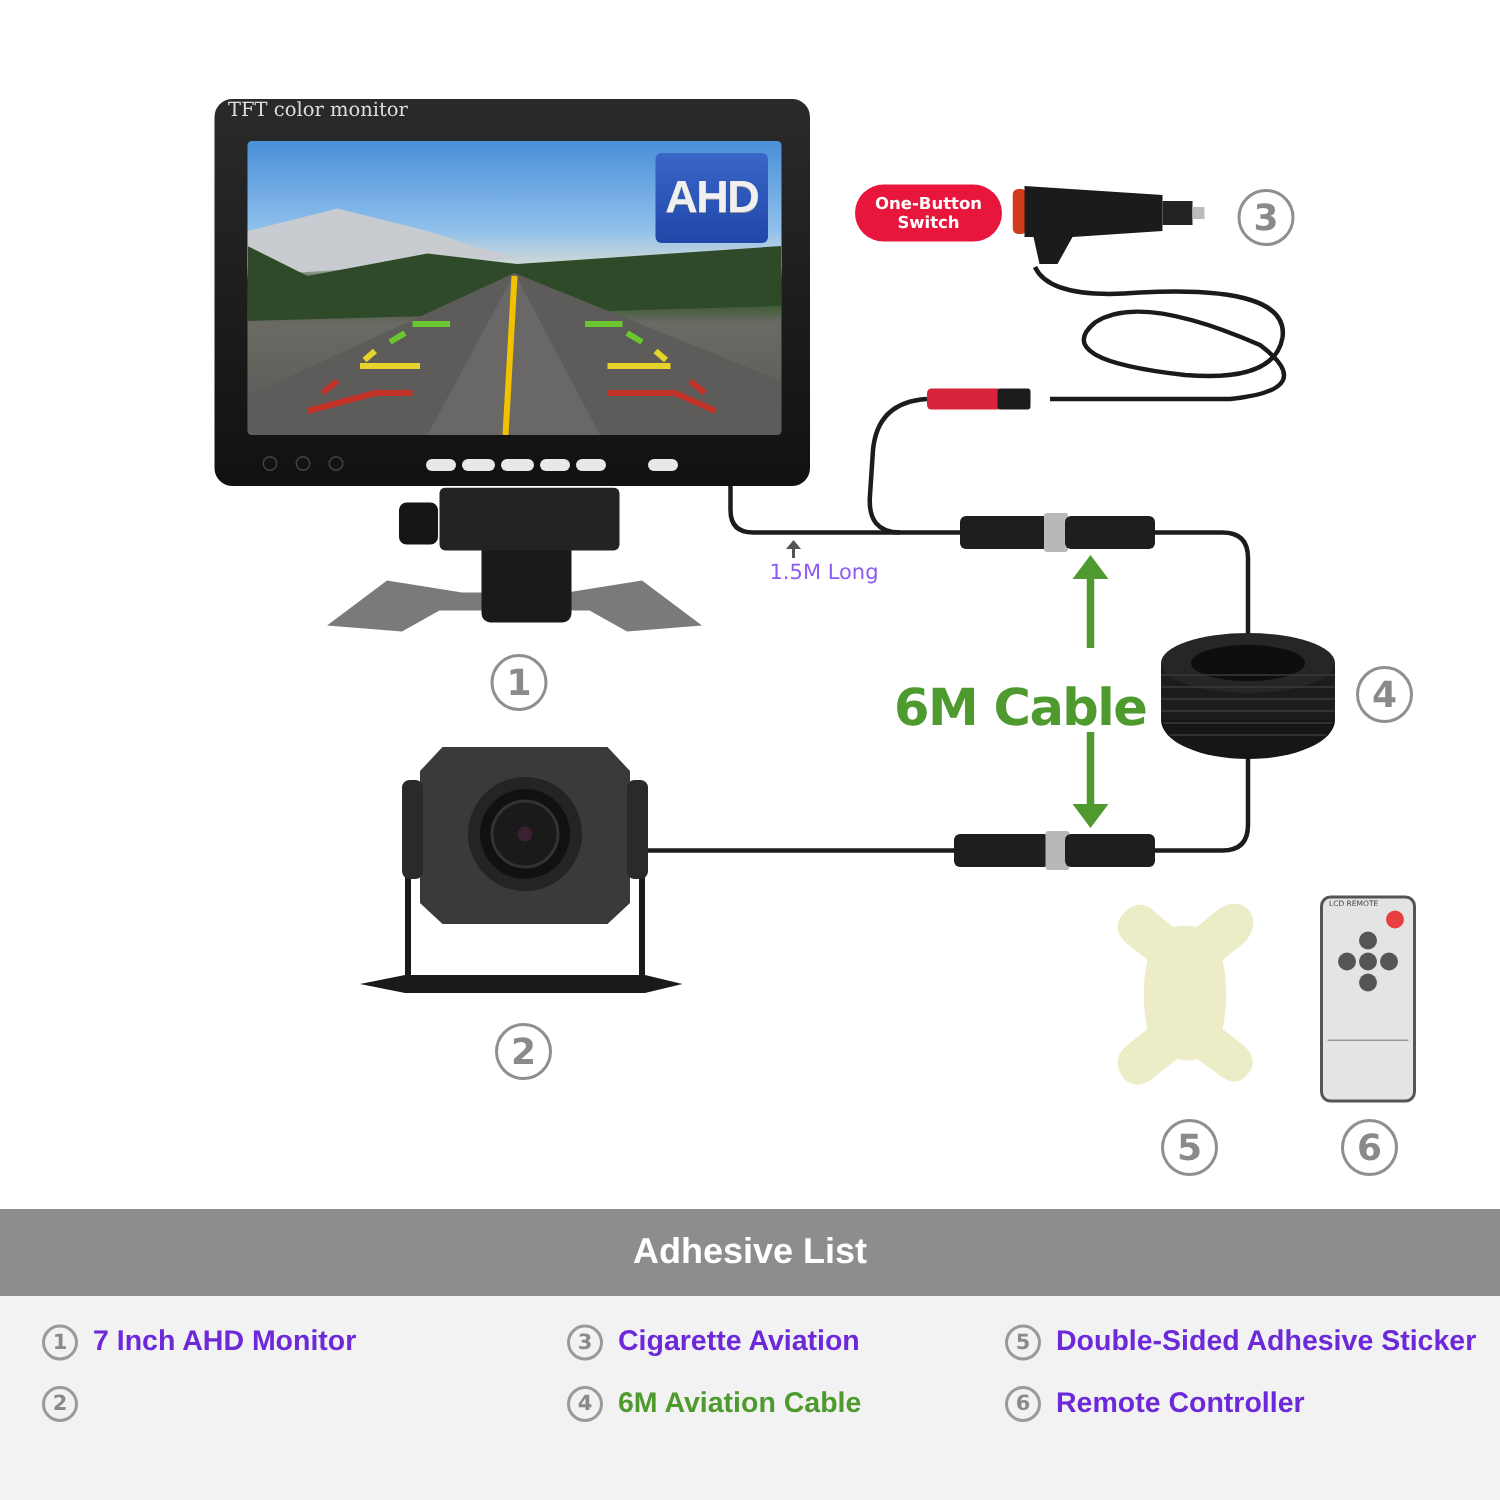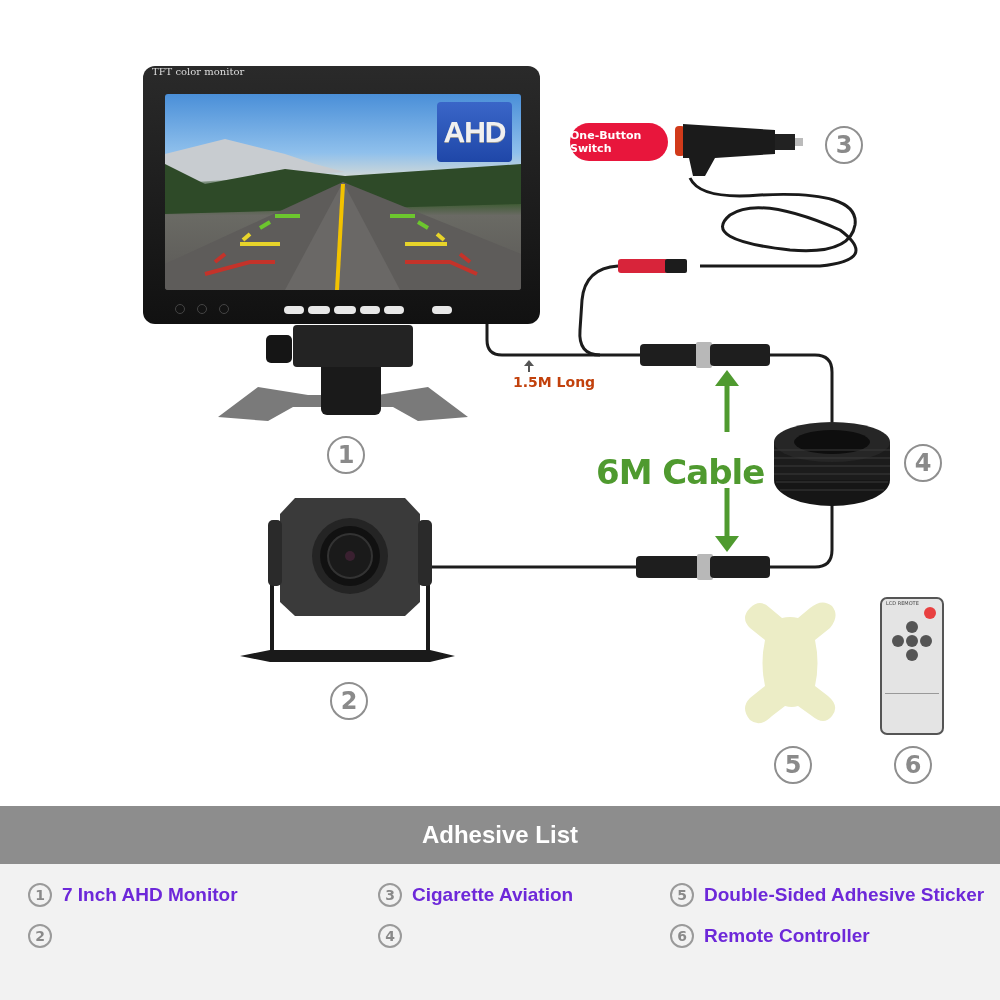--- a/index.html
+++ b/index.html
@@ -6,34 +6,34 @@
   html, body { width: 1000px; height: 1000px; background: #ffffff; overflow: hidden; }
   body { position: relative; font-family: "DejaVu Sans", "Liberation Sans", sans-serif; }
   .abs { position: absolute; }
   .num-circle {
     position: absolute; width: 38px; height: 38px; border: 2px solid #8f8f8f; border-radius: 50%;
     color: #8a8a8a; font-weight: bold; font-size: 24px; line-height: 34px; text-align: center;
     font-family: "DejaVu Sans", sans-serif; background: #fff;
   }
   
   .monitor { left: 143px; top: 66px; width: 397px; height: 258px; background: linear-gradient(#2a2a2a,#111); border-radius: 12px; }
-  .monitor-brand { left: 152px; top: 66px; font-family: "DejaVu Serif", serif; font-size: 10px; color: #ddd; }
+  .monitor-brand { left: 152px; top: 66px; font-family: "DejaVu Serif", serif; font-size: 13px; color: #ddd; }
   .screen { left: 165px; top: 94px; width: 356px; height: 196px; overflow: hidden; border-radius: 3px;
     background: linear-gradient(#4a8fd8 0%, #8fc0ec 30%, #cfd8d8 42%, #2f4a2a 48%, #3a5a2e 55%, #6a6a64 62%, #5a5856 100%); }
   .screen svg { position: absolute; left: 0; top: 0; }
   .ahd-badge { left: 437px; top: 102px; width: 75px; height: 60px; background: linear-gradient(#3a66c8,#1f47a8); border-radius: 4px;
     color: #f0f0f0; font-weight: bold; font-size: 30px; text-align: center; line-height: 60px; font-family: "Liberation Sans", sans-serif; letter-spacing: -1px;
     text-shadow: 0 1px 0 #999; }
   .mon-btn { position: absolute; height: 8px; background: #e8e8e8; border-radius: 4px; top: 306px; }
   .mon-dot { position: absolute; width: 10px; height: 10px; border-radius: 50%; border: 1px solid #444; top: 304px; }
   
   .pill-red { left: 570px; top: 123px; width: 98px; height: 38px; background: #e8163c; border-radius: 19px; color: #fff;
-    font-weight: bold; font-size: 11px; text-align: left; line-height: 13px; padding-top: 6px; }
-  
-  .len-label { left: 513px; top: 374px; font-size: 14px; color: #c2410c; font-weight: bold; }
+    font-weight: bold; font-size: 11px; text-align: center; line-height: 13px; padding-top: 6px; }
+  
+  .len-label { left: 513px; top: 374px; font-size: 14px; color: #8b5cf6; font-weight: normal; }
   .cable-label { left: 596px; top: 440px; font-size: 34px; color: #4f9a2f; font-weight: bold; font-family: "DejaVu Sans", sans-serif; letter-spacing: -1px; margin-top: 12px; }
   
   .acc-header { left: 0; top: 806px; width: 1000px; height: 58px; background: #8d8d8d; color: #fff; font-weight: bold;
     font-size: 24px; text-align: center; line-height: 58px; font-family: "Liberation Sans", sans-serif; }
   .acc-body { left: 0; top: 864px; width: 1000px; height: 136px; background: #f2f2f2; }
   .acc-item { position: absolute; display: flex; align-items: flex-start; gap: 10px; }
   .acc-num { width: 24px; height: 24px; border: 2px solid #9a9a9a; border-radius: 50%; color: #8a8a8a; font-weight: bold;
     font-size: 14px; text-align: center; line-height: 20px; flex: none; margin-top: 1px; }
   .acc-text { font-size: 19px; color: #6d28d9; font-weight: bold; font-family: "Liberation Sans", sans-serif; line-height: 25px; width: 300px; }
   .acc-text.green { color: #4f9a2f; }
@@ -194,20 +194,21 @@
   </div>
   <div class="acc-item" style="left:28px;top:59px;">
     <span class="acc-num">2</span>
   </div>
   <div class="acc-item" style="left:378px;top:18px;">
     <span class="acc-num">3</span>
     <span class="acc-text">Cigarette Aviation</span>
   </div>
   <div class="acc-item" style="left:378px;top:59px;">
     <span class="acc-num">4</span>
+    <span class="acc-text green">6M Aviation Cable</span>
   </div>
   <div class="acc-item" style="left:670px;top:18px;">
     <span class="acc-num">5</span>
     <span class="acc-text">Double-Sided Adhesive Sticker</span>
   </div>
   <div class="acc-item" style="left:670px;top:59px;">
     <span class="acc-num">6</span>
     <span class="acc-text">Remote Controller</span>
   </div>
 </div>

